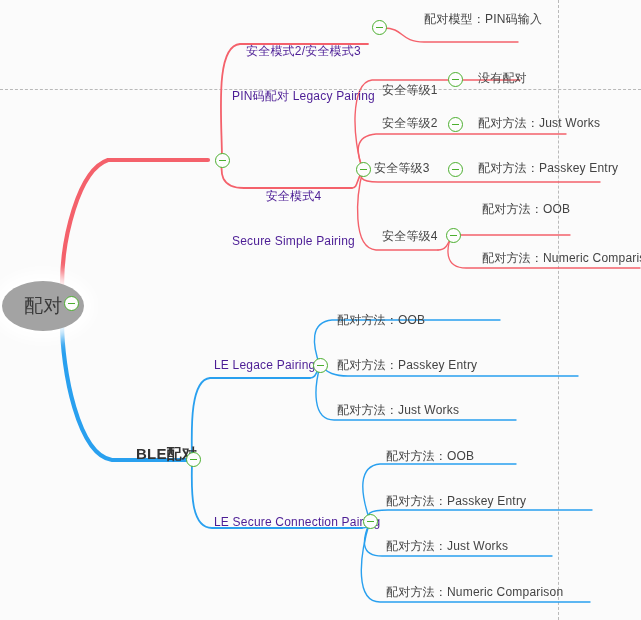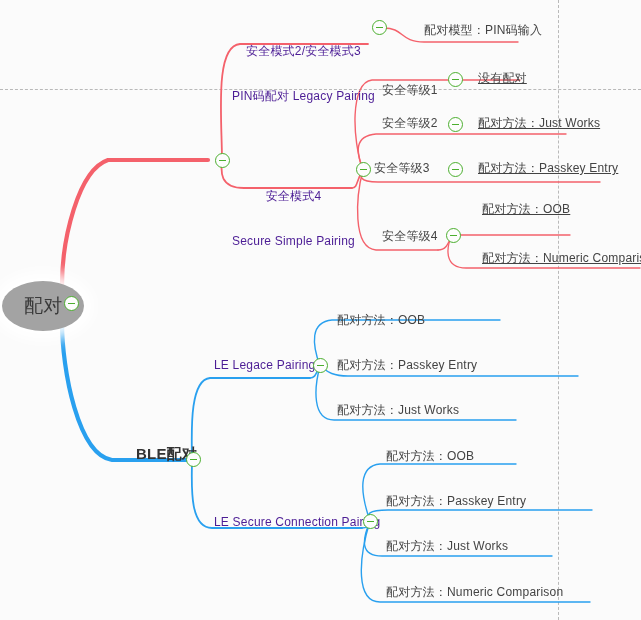--- a/index.html
+++ b/index.html
@@ -67,21 +67,20 @@
   }
   .node-l3 {
     font-size: 12px;
     color: #434343;
     line-height: 15px;
   }
   .node-l4 {
     font-size: 12px;
     color: #434343;
     line-height: 15px;
-    text-decoration: underline;
   }
   .toggle {
     position: absolute;
     width: 15px;
     height: 15px;
     border-radius: 50%;
     border: 1px solid #4caf2f;
     background: #fdfdfd;
     box-sizing: border-box;
   }
@@ -151,21 +150,21 @@
   <div class="node node-root" style="left:2px; top:281px;">配对</div>
   <div class="toggle" style="left:64px; top:296px;"></div>
 
   <div class="toggle" style="left:215px; top:153px;"></div>
 
   <div class="node node-l2" style="left:232px; top:14px;">
     <div>安全模式2/安全模式3</div>
     <div>PIN码配对 Legacy Pairing</div>
   </div>
   <div class="toggle" style="left:372px; top:20px;"></div>
-  <div class="node node-l3" style="left:424px; top:23px;">配对模型：PIN码输入</div>
+  <div class="node node-l3" style="left:424px; top:12px;">配对模型：PIN码输入</div>
 
   <div class="node node-l2" style="left:232px; top:159px;">
     <div>安全模式4</div>
     <div>Secure Simple Pairing</div>
   </div>
   <div class="toggle" style="left:356px; top:162px;"></div>
 
   <div class="node node-l3" style="left:382px; top:83px;">安全等级1</div>
   <div class="toggle" style="left:448px; top:72px;"></div>
   <div class="node node-l4" style="left:478px; top:71px;">没有配对</div>

